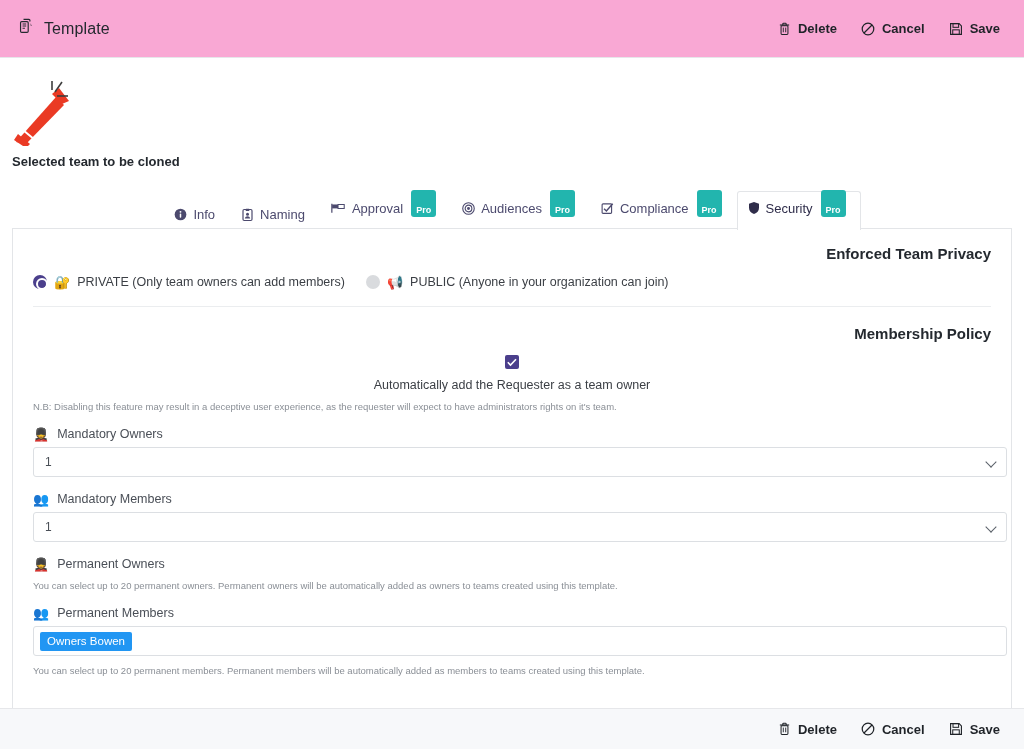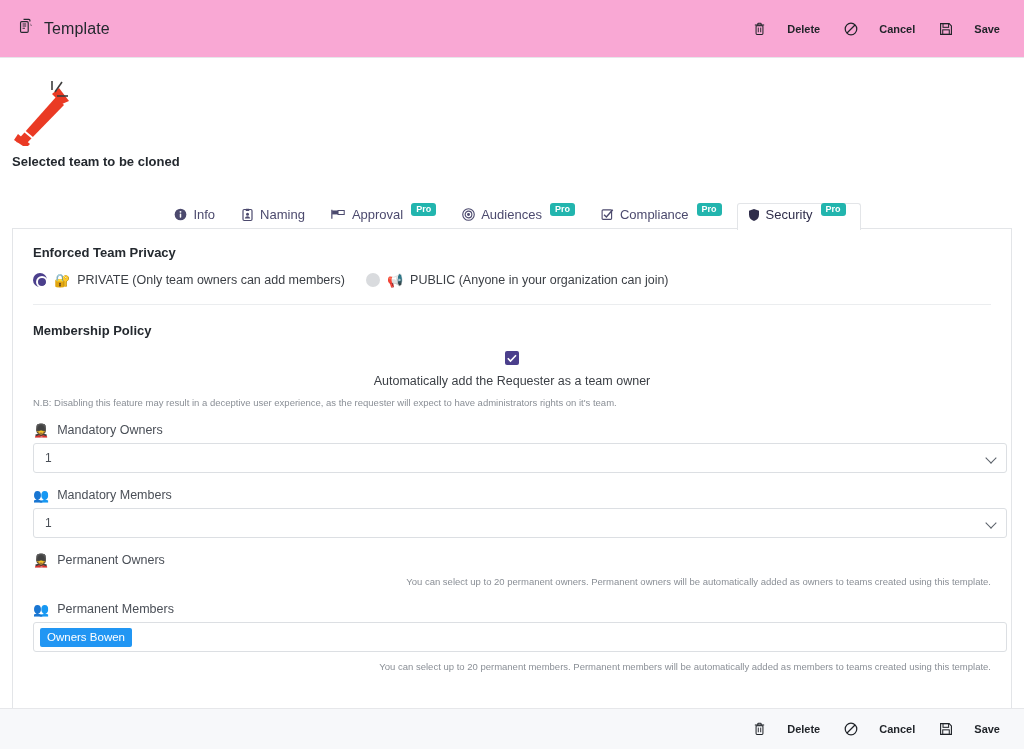--- a/index.html
+++ b/index.html
@@ -37,22 +37,22 @@
   .header-actions {
     margin-left: auto;
     display: flex;
     align-items: center;
     gap: 24px;
     padding-right: 6px;
   }
   .act {
     display: flex;
     align-items: center;
-    gap: 21px;
-    font-size: 11px;
+    gap: 7px;
+    font-size: 13px;
     font-weight: bold;
     color: #1f2328;
     cursor: pointer;
     user-select: none;
   }
   .act svg { display: block; }
 
   
   .clone-row {
     display: flex;
@@ -136,41 +136,42 @@
     padding-bottom: 8px;
     margin-bottom: -1px;
   }
   .tab-ico { display: inline-flex; align-items: center; color: #4c4a6e; }
   .pro {
     background: #22b5ae;
     color: #fff;
     font-size: 9px;
     font-weight: bold;
     border-radius: 3px;
-    padding: 1px 5px 2px 5px;
+    padding: 15px 5px 2px 5px;
     line-height: 1.15;
     margin-left: 2px;
     position: relative;
     top: -5px;
   }
 
   
   .panel {
     margin: 0 12px;
     border: 1px solid #e3e5e8;
     border-top: none;
     background: #fff;
     padding: 16px 20px 10px 20px;
     height: 494px;
   }
   .sec-title {
-    font-size: 13px;
+    font-size: 15px;
     font-weight: bold;
     color: #24292f;
     margin-bottom: 13px;
+    text-align: right;
   }
   .radio-row {
     display: flex;
     align-items: center;
     gap: 0;
     padding-bottom: 17px;
     border-bottom: 1px solid #ebedef;
   }
   .radio-opt {
     display: flex;
@@ -274,21 +275,20 @@
     font-size: 11.5px;
     padding: 3px 7px 4px 7px;
     border-radius: 2px;
     white-space: nowrap;
     cursor: pointer;
   }
   .hint {
     font-size: 9.5px;
     color: #8a8f96;
     margin-top: 9px;
-    text-align: right;
   }
 
   
   .footer {
     position: absolute;
     left: 0; right: 0; bottom: 0;
     height: 41px;
     background: #f7f8fa;
     border-top: 1px solid #e6e7ea;
     display: flex;

